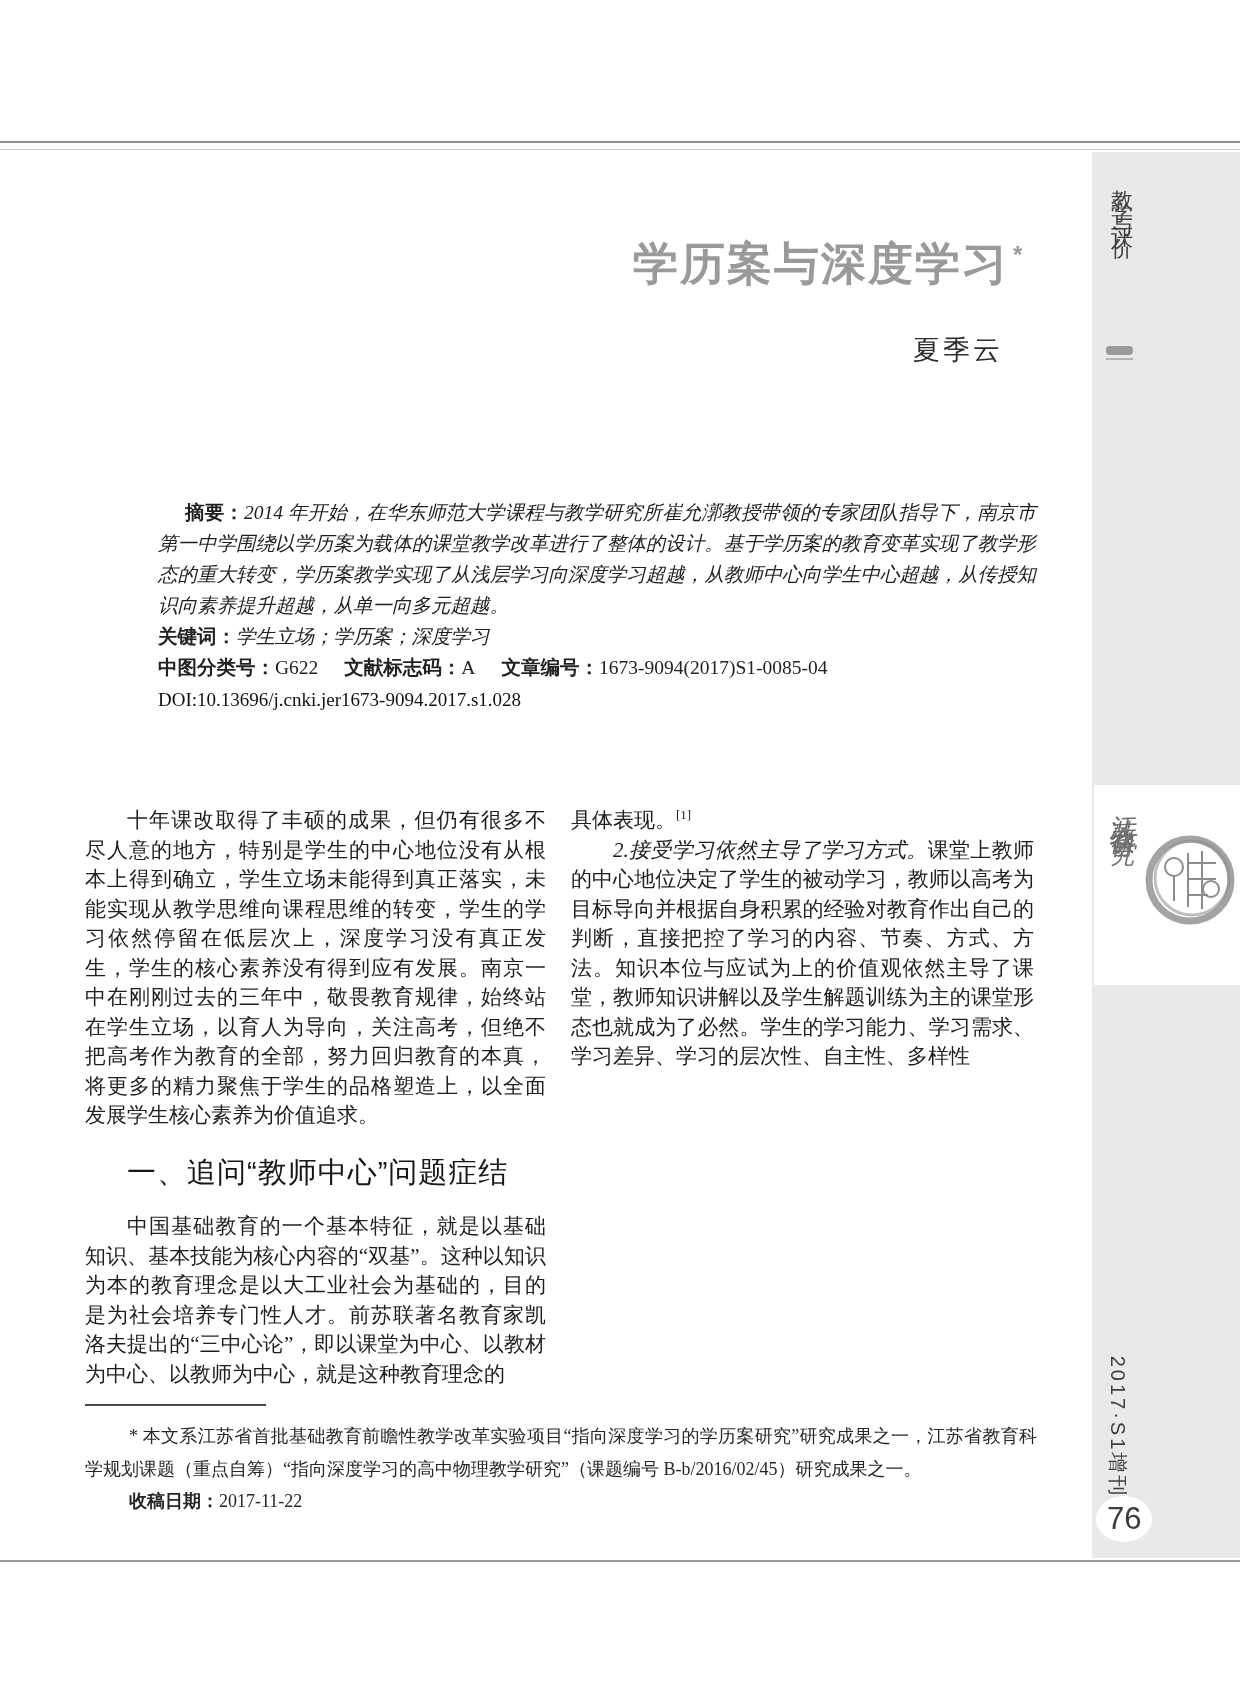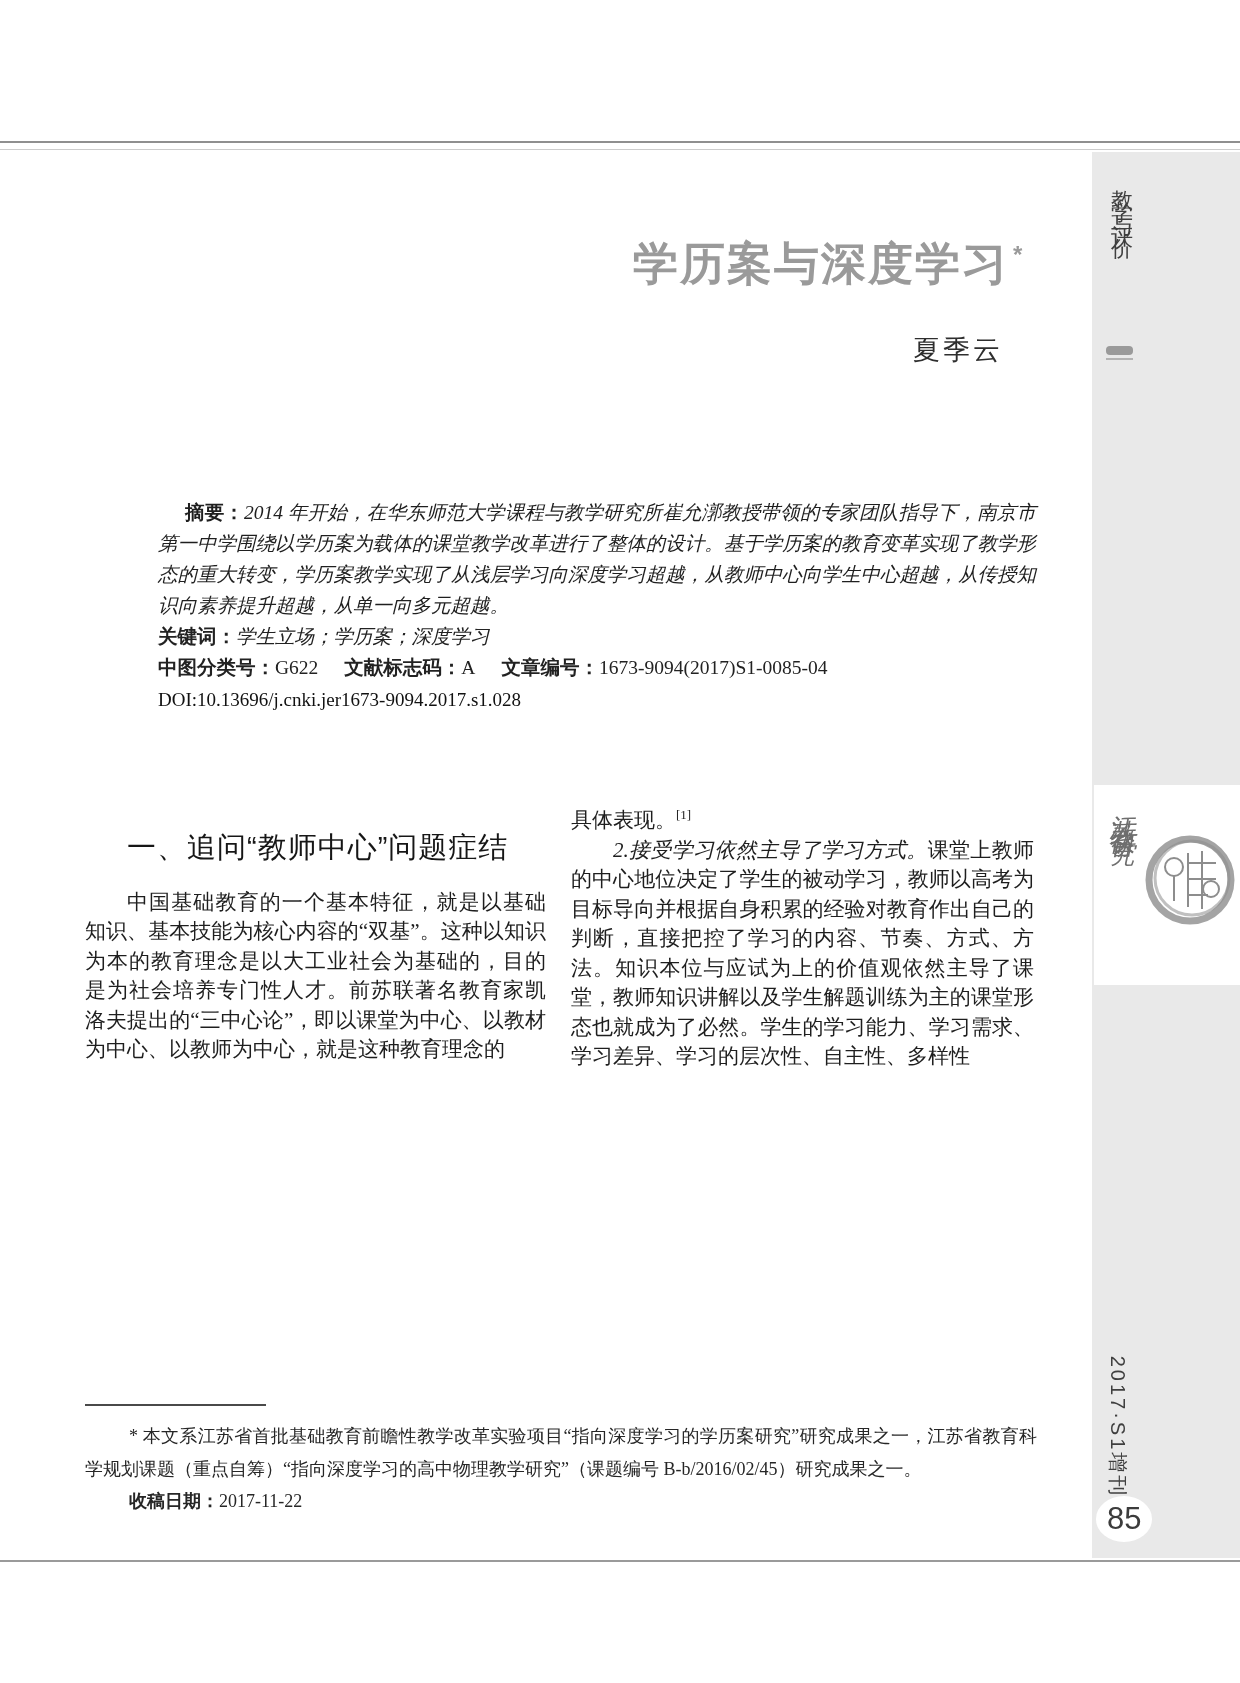--- a/index.html
+++ b/index.html
@@ -86,35 +86,36 @@
           <line x1="58" y1="30" x2="58" y2="88" stroke-width="2"></line>
           <line x1="44" y1="42" x2="72" y2="42" stroke-width="2"></line>
           <line x1="44" y1="58" x2="72" y2="58" stroke-width="2"></line>
           <line x1="44" y1="74" x2="64" y2="74" stroke-width="2"></line>
           <circle cx="67" cy="68" r="8" stroke-width="2"></circle>
         </g>
       </svg>
     </div>
 
     <div class="issue-label">2017·S1增刊</div>
-    <div class="page-number">85</div>
+    <div class="page-number">76</div>
   </aside>
 
   <h1 class="title"><span>学历案与深度学习</span><span class="mark">*</span></h1>
 
   <div class="author">夏季云</div>
 
   <section class="abstract">
     <p class="abs-main"><span class="h-label">摘要：</span><span class="kai">2014 年开始，在华东师范大学课程与教学研究所崔允漷教授带领的专家团队指导下，南京市第一中学围绕以学历案为载体的课堂教学改革进行了整体的设计。基于学历案的教育变革实现了教学形态的重大转变，学历案教学实现了从浅层学习向深度学习超越，从教师中心向学生中心超越，从传授知识向素养提升超越，从单一向多元超越。</span></p>
     <p class="kw-line"><span class="h-label">关键词：</span><span class="kai">学生立场；学历案；深度学习</span></p>
     <p class="meta-line"><span class="h-label">中图分类号：</span><span>G622</span><span class="sep"></span><span class="h-label">文献标志码：</span><span>A</span><span class="sep"></span><span class="h-label">文章编号：</span><span>1673-9094(2017)S1-0085-04</span></p>
     <p class="doi-line">DOI:10.13696/j.cnki.jer1673-9094.2017.s1.028</p>
   </section>
 
   <div class="col col-left">
+    <p class="indent">十年课改取得了丰硕的成果，但仍有很多不尽人意的地方，特别是学生的中心地位没有从根本上得到确立，学生立场未能得到真正落实，未能实现从教学思维向课程思维的转变，学生的学习依然停留在低层次上，深度学习没有真正发生，学生的核心素养没有得到应有发展。南京一中在刚刚过去的三年中，敬畏教育规律，始终站在学生立场，以育人为导向，关注高考，但绝不把高考作为教育的全部，努力回归教育的本真，将更多的精力聚焦于学生的品格塑造上，以全面发展学生核心素养为价值追求。</p>
     <h2 class="col-heading">一、追问“教师中心”问题症结</h2>
     <p class="indent">中国基础教育的一个基本特征，就是以基础知识、基本技能为核心内容的“双基”。这种以知识为本的教育理念是以大工业社会为基础的，目的是为社会培养专门性人才。前苏联著名教育家凯洛夫提出的“三中心论”，即以课堂为中心、以教材为中心、以教师为中心，就是这种教育理念的</p>
   </div>
 
   <div class="col col-right">
     <p><span>具体表现。</span><sup class="ref">[1]</sup></p>
     <p class="indent"><span class="kai">2.接受学习依然主导了学习方式。</span><span>课堂上教师的中心地位决定了学生的被动学习，教师以高考为目标导向并根据自身积累的经验对教育作出自己的判断，直接把控了学习的内容、节奏、方式、方法。知识本位与应试为上的价值观依然主导了课堂，教师知识讲解以及学生解题训练为主的课堂形态也就成为了必然。学生的学习能力、学习需求、学习差异、学习的层次性、自主性、多样性</span></p>
   </div>
 
   <div class="fn-rule"></div>

